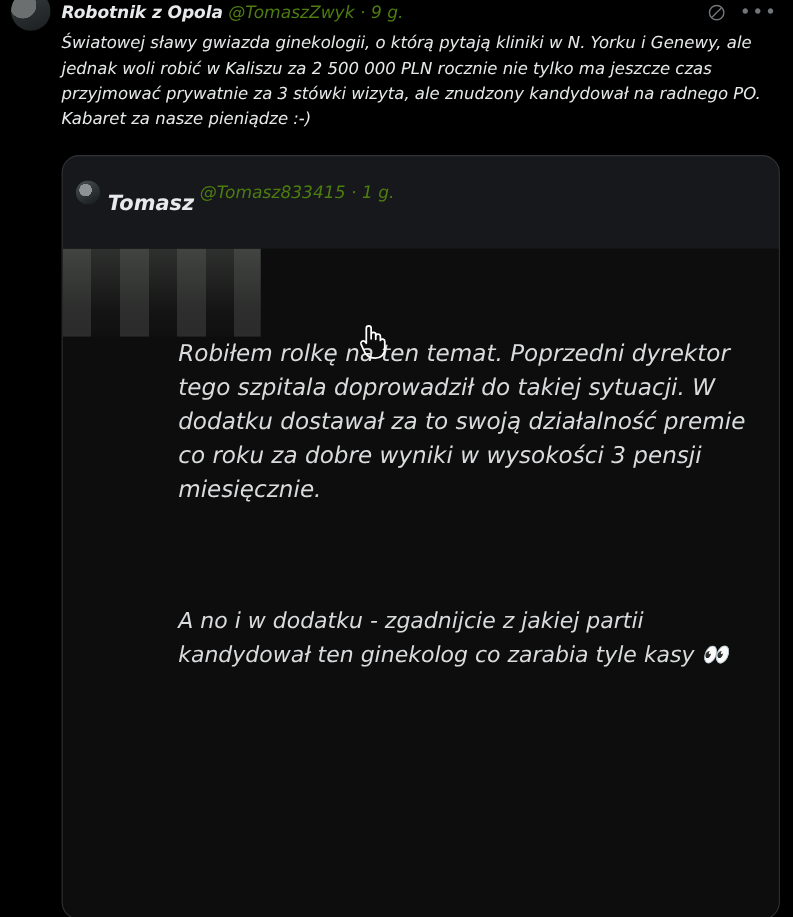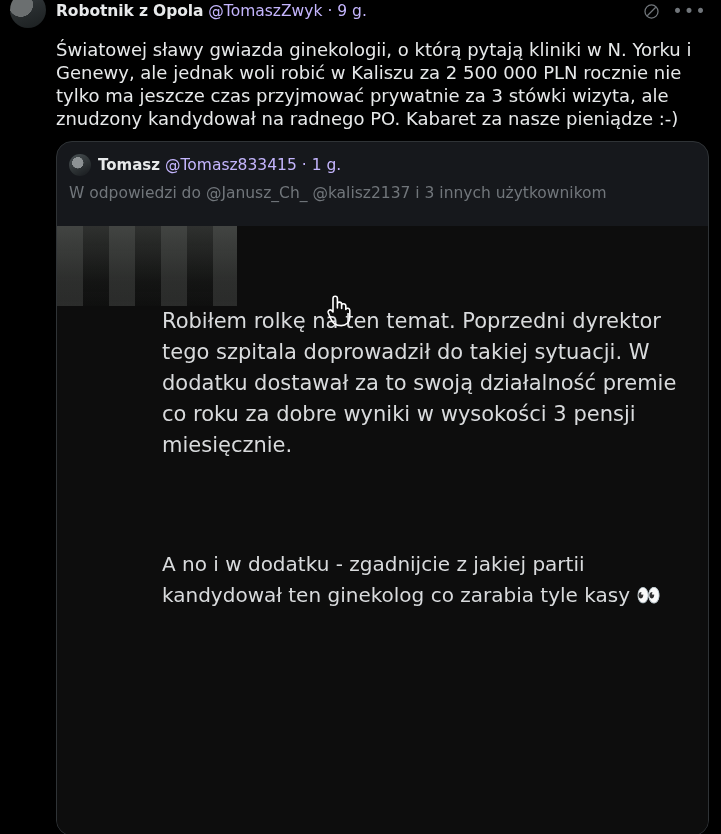--- a/index.html
+++ b/index.html
@@ -13,20 +13,21 @@
     overflow: hidden;
     font-family: "DejaVu Sans", sans-serif;
     color: #e7e9ea;
   }
   .app {
     position: relative;
     width: 721px;
     height: 834px;
     background: #000000;
     overflow: hidden;
+    font-style: italic;
   }
 
   
   .tweet {
     position: relative;
     padding: 0 14px 0 14px;
   }
   .tweet-head {
     display: flex;
     align-items: center;
@@ -47,21 +48,21 @@
     overflow: hidden;
   }
   .display-name {
     font-weight: bold;
     font-size: 15.5px;
     color: #e7e9ea;
     letter-spacing: -0.1px;
     white-space: nowrap;
   }
   .handle, .dot, .time {
-    color: #c4b5fd;
+    color: #4d7c0f;
     font-size: 15.5px;
     margin-left: 5px;
     white-space: nowrap;
   }
   .head-right {
     margin-left: auto;
     display: flex;
     align-items: center;
     gap: 12px;
     color: #71767b;
@@ -72,22 +73,22 @@
     display: block;
   }
   .more-dots {
     font-size: 17px;
     line-height: 10px;
     letter-spacing: 1.5px;
     color: #71767b;
   }
   .tweet-body {
     margin-left: 42px;
-    margin-top: 16px;
-    font-size: 18px;
+    margin-top: 6px;
+    font-size: 15px;
     line-height: 23px;
     color: #e7e9ea;
     white-space: pre-wrap;
     padding-right: 6px;
   }
 
   
   .quote-card {
     position: absolute;
     left: 56px;
@@ -109,22 +110,23 @@
     height: 22px;
     border-radius: 50%;
     background:
       radial-gradient(circle at 40% 40%, #8d9294 0 30%, transparent 31%),
       linear-gradient(150deg, #4a5154 0%, #2b3032 60%, #16181c 100%);
     margin-right: 7px;
     flex: 0 0 auto;
   }
   .quote-name {
     font-weight: bold;
-    font-size: 15px;
-    color: #e7e9ea;
+    font-size: 19px;
+    color: #e7e9ea;
+    margin-top: 20px;
   }
   .reply-line {
     margin: 8px 0 0 12px;
     font-size: 15.5px;
     color: #71767b;
   }
   .reply-line .mention {
     color: #71767b;
   }
   .quote-media {
@@ -204,25 +206,20 @@
 
   <div class="quote-card">
     <div class="quote-head">
       <span class="avatar-quote"></span>
       <span class="quote-name">Tomasz</span>
       <span class="handle">@Tomasz833415</span>
       <span class="dot">·</span>
       <span class="time">1 g.</span>
     </div>
 
-    <div class="reply-line">
-      <span>W odpowiedzi do</span>
-      <span class="mention">@Janusz_Ch_ @kalisz2137</span>
-      <span>i 3 innych użytkownikom</span>
-    </div>
 
     <div class="quote-media">
       <div class="media-bg"></div>
       <div class="media-text">
         <p class="media-para">Robiłem rolkę na ten temat. Poprzedni dyrektor tego szpitala doprowadził do takiej sytuacji. W dodatku dostawał za to swoją działalność premie co roku za dobre wyniki w wysokości 3 pensji miesięcznie.</p>
         <p class="media-para eyes">A no i w dodatku - zgadnijcie z jakiej partii kandydował ten ginekolog co zarabia tyle kasy 👀</p>
       </div>
     </div>
   </div>
 

